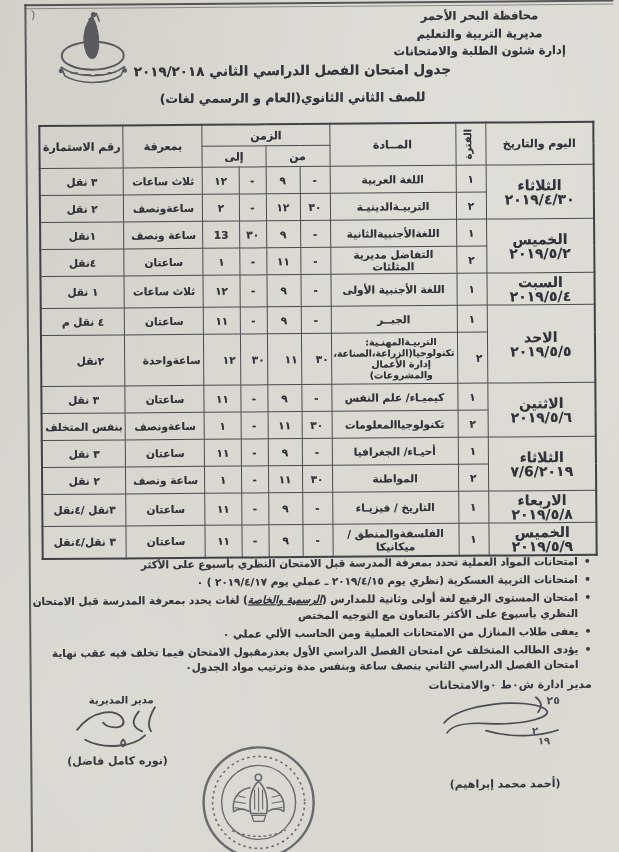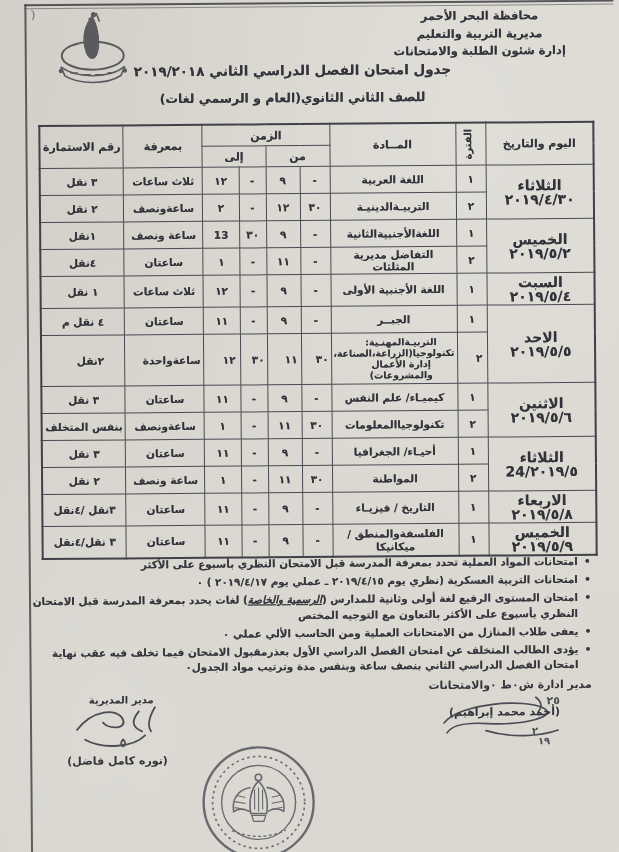--- a/index.html
+++ b/index.html
@@ -44,21 +44,21 @@
   .vert{display:inline-block;transform:rotate(-90deg);white-space:nowrap;font-size:10px;}
 
   .notes{position:absolute;top:556px;right:30px;width:566px;margin:0;padding:0;
     list-style:none;direction:rtl;font-size:10.4px;font-weight:bold;line-height:15.5px;
     color:#35363d;text-shadow:0 0 .4px rgba(45,45,52,.5);}
   .notes li{position:relative;padding-right:13px;margin-bottom:2.5px;}
   .notes li::before{content:"•";position:absolute;right:0;top:0;}
   .u{text-decoration:underline;font-style:italic;}
 
   .off-r-title{position:absolute;top:680px;right:30px;font-size:11px;font-weight:bold;}
-  .off-r-name{position:absolute;top:707px;right:62px;font-size:11px;font-weight:bold;}
+  .off-r-name{position:absolute;top:779px;right:62px;font-size:11px;font-weight:bold;}
   .sig-right{position:absolute;top:690px;right:26px;width:170px;height:58px;}
   .off-l-title{position:absolute;top:693px;left:86px;font-size:10px;font-weight:bold;}
   .off-l-name{position:absolute;top:753px;left:64px;font-size:11px;font-weight:bold;}
   .sig-left{position:absolute;top:698px;left:56px;width:150px;height:60px;}
   .stamp{position:absolute;top:744px;left:182px;width:146px;height:108px;opacity:.8;}
   .corner-mark{position:absolute;top:7px;left:32px;width:10px;height:12px;opacity:.6;}
 </style>
 </head>
 <body>
 
@@ -236,21 +236,21 @@
         <td>١١</td>
         <td>-</td>
         <td>١</td>
         <td>ساعةونصف</td>
         <td>بنفس المتخلف</td>
       </tr>
 
       <tr>
         <td class="day-cell" rowspan="2">
                 <div>الثلاثاء</div>
-                <div>٢٠١٩/٥/24</div>
+                <div>٢٠١٩/6/٧</div>
               </td>
         <td>١</td>
         <td>أحيـاء/ الجغرافيا</td>
         <td>-</td>
         <td>٩</td>
         <td>-</td>
         <td>١١</td>
         <td>ساعتان</td>
         <td>٣ نقل</td>
       </tr>

